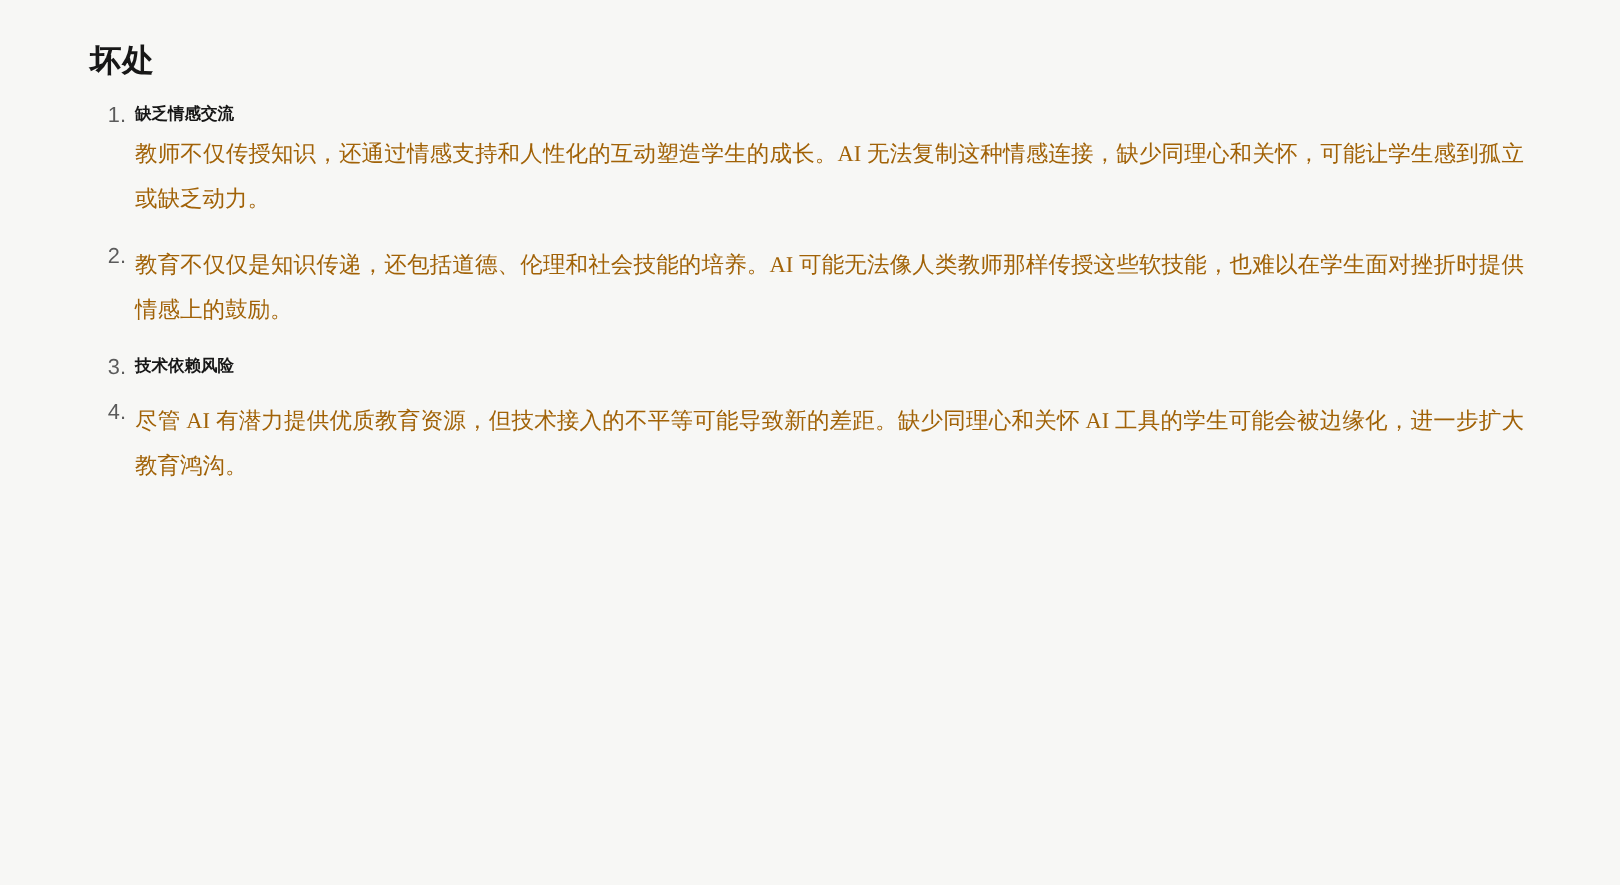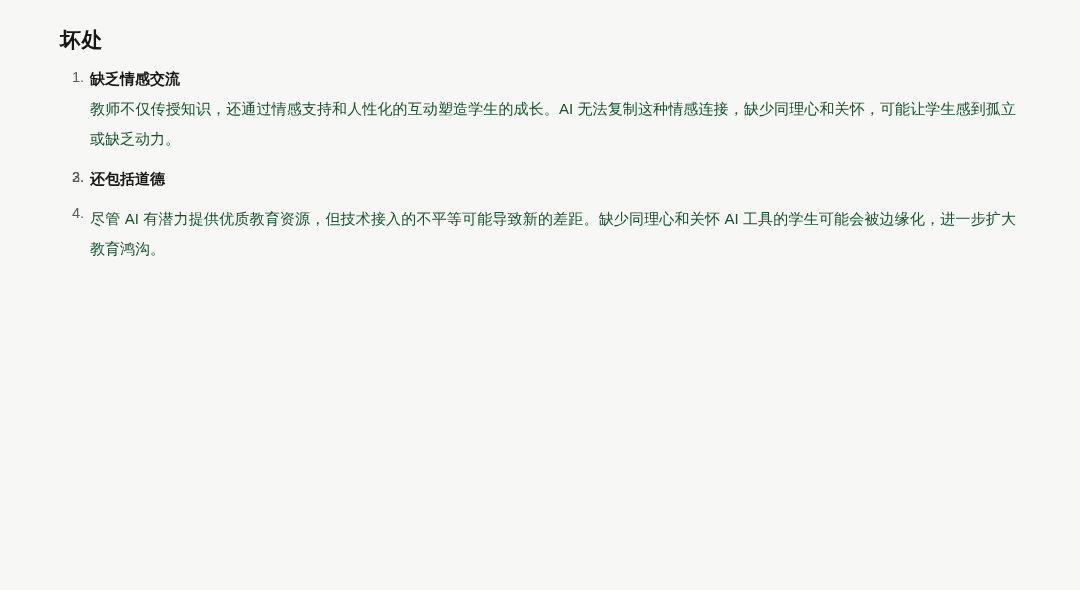--- a/index.html
+++ b/index.html
@@ -43,47 +43,49 @@
     content: counter(item) ".";
     position: absolute;
     left: 0;
     top: 1px;
     width: 24px;
     text-align: right;
     font-size: 14.5px;
     color: #5b5b5b;
   }
   .item-heading {
-    font-size: 15px;
+    font-size: 11px;
     font-weight: bold;
     color: #171717;
     line-height: 1.5;
     margin-bottom: 3px;
   }
   .item-body {
     font-size: 15px;
-    color: #14532d;
+    color: #a16207;
     line-height: 2.0;
     text-align: justify;
     max-width: 930px;
+    font-family: Liberation Serif, serif;
   }
 </style>
 </head>
 <body>
 
 <div class="page">
   <h2 class="section-title">坏处</h2>
 
   <ol class="items">
     <li>
       <div class="item-heading">缺乏情感交流</div>
       <div class="item-body">教师不仅传授知识，还通过情感支持和人性化的互动塑造学生的成长。AI 无法复制这种情感连接，缺少同理心和关怀，可能让学生感到孤立或缺乏动力。</div>
     </li>
     <li>
+      <div class="item-body">教育不仅仅是知识传递，还包括道德、伦理和社会技能的培养。AI 可能无法像人类教师那样传授这些软技能，也难以在学生面对挫折时提供情感上的鼓励。</div>
     </li>
     <li>
-      <div class="item-heading">还包括道德</div>
+      <div class="item-heading">技术依赖风险</div>
     </li>
     <li>
       <div class="item-body">尽管 AI 有潜力提供优质教育资源，但技术接入的不平等可能导致新的差距。缺少同理心和关怀 AI 工具的学生可能会被边缘化，进一步扩大教育鸿沟。</div>
     </li>
   </ol>
 </div>
 
 </body></html>

